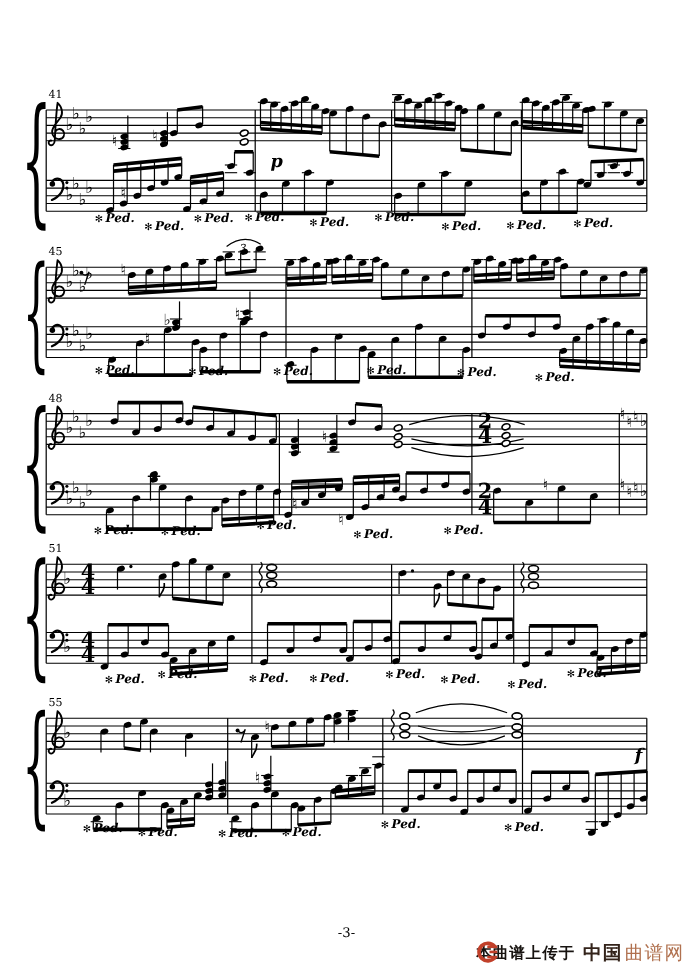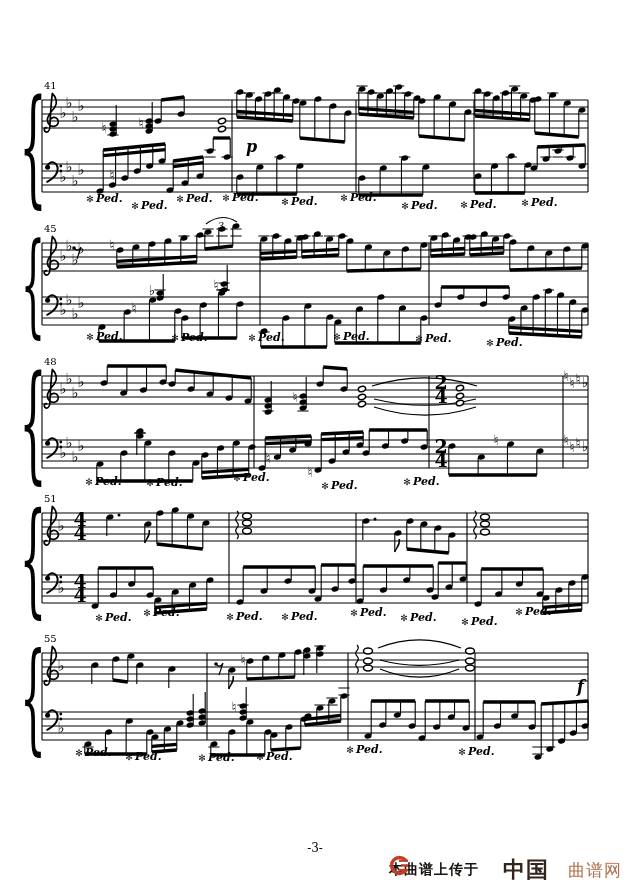--- a/index.html
+++ b/index.html
@@ -1,24 +1,24 @@
 <!DOCTYPE html>
 <html><head>
 <meta charset="utf-8">
 <style>
   html,body{margin:0;padding:0;background:#888;}
   .page{position:relative;width:630px;height:891px;background:#ffffff;overflow:hidden;
         font-family:"DejaVu Serif",serif;}
   svg{position:absolute;left:0;top:0;}
   .pagenum{position:absolute;left:0;top:841px;width:630px;text-align:center;
            font-size:12px;color:#000;font-family:"DejaVu Serif",serif;}
-  .watermark{position:absolute;top:855px;right:8px;display:flex;align-items:center;gap:24px;
+  .watermark{position:absolute;top:855px;right:8px;display:flex;align-items:center;gap:7px;
              font-family:"Liberation Sans",sans-serif;}
   .wm-prefix{font-size:14px;font-weight:bold;color:#171310;letter-spacing:1px;}
-  .wm-dark{font-size:22px;font-weight:bold;color:#33231a;letter-spacing:1px;}
+  .wm-dark{font-size:17px;font-weight:bold;color:#33231a;letter-spacing:1px;}
   .wm-light{font-size:17px;font-weight:normal;color:#b0714f;letter-spacing:1px;margin-left:-5px;}
 </style>
 </head>
 <body>
 
 <div class="page">
   <svg id="score" width="630" height="891" viewBox="0 0 630 891">
       <g>
         <line x1="42" y1="100" x2="588" y2="100" stroke="#000" stroke-width="1"></line>
         <line x1="42" y1="164" x2="588" y2="164" stroke="#000" stroke-width="1"></line>

